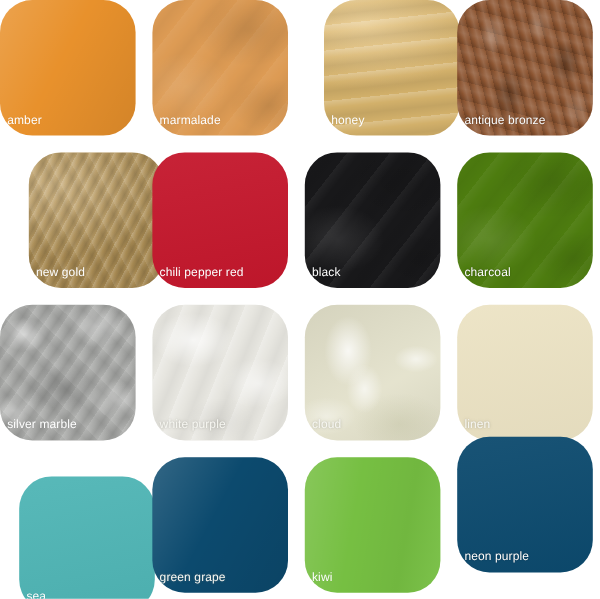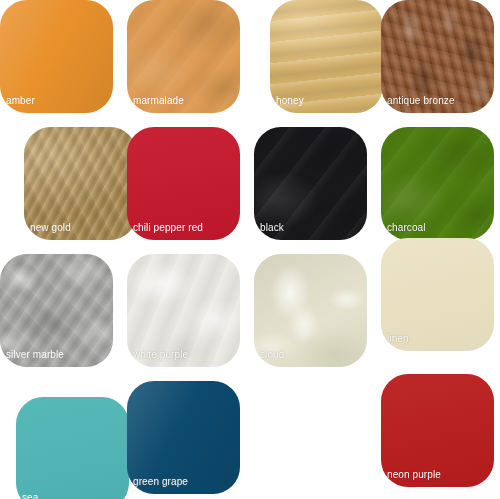--- a/index.html
+++ b/index.html
@@ -197,29 +197,33 @@
       <div class="swatch-label">silver marble</div>
     </div>
     <div class="swatch" style="left: 127px; top: 254px; background: rgb(231, 230, 224);">
       <div class="tex t-marble-soft"></div>
       <div class="swatch-label soft">white purple</div>
     </div>
     <div class="swatch" style="left: 254px; top: 254px; background: rgb(226, 224, 201);">
       <div class="tex t-cloud"></div>
       <div class="swatch-label soft">cloud</div>
     </div>
-    <div class="swatch" style="left: 381px; top: 238px; background: rgb(236, 227, 196);">
+    <div class="swatch" style="left: 381px; top: 254px; background: rgb(236, 227, 196);">
       <div class="tex t-flat"></div>
       <div class="swatch-label soft">linen</div>
     </div>
     <div class="swatch" style="left: 16px; top: 381px; background: rgb(79, 181, 181); margin-top: 16px;">
       <div class="tex t-flat"></div>
       <div class="swatch-label">sea</div>
     </div>
     <div class="swatch" style="left: 127px; top: 381px; background: #0c4a6e;">
       <div class="tex t-wash"></div>
       <div class="swatch-label soft">green grape</div>
     </div>
-    <div class="swatch" style="left: 381px; top: 374px; background: #b91c1c;">
+    <div class="swatch" style="left: 254px; top: 381px; background: rgb(118, 191, 66);">
+      <div class="tex t-gloss"></div>
+      <div class="swatch-label">kiwi</div>
+    </div>
+    <div class="swatch" style="left: 381px; top: 364px; background: #0c4a6e;">
       <div class="tex t-flat"></div>
       <div class="swatch-label ondark">neon purple</div>
     </div>
   </div>
 
 </body></html>

